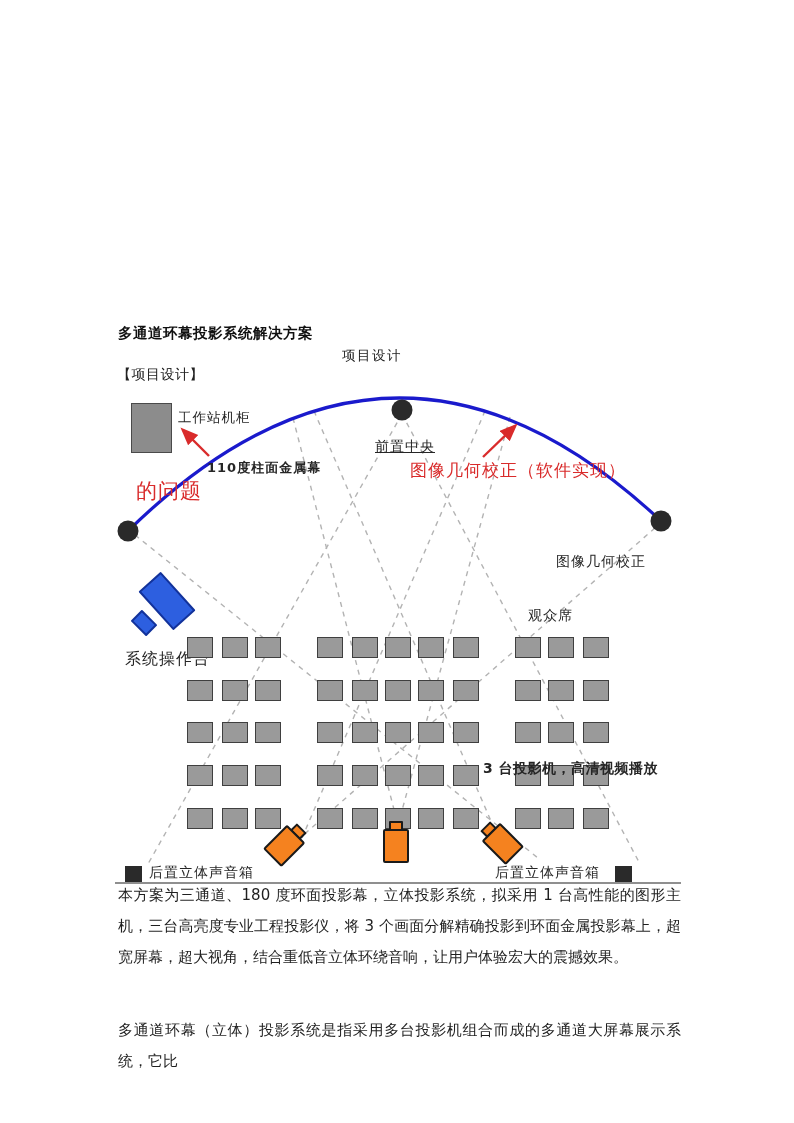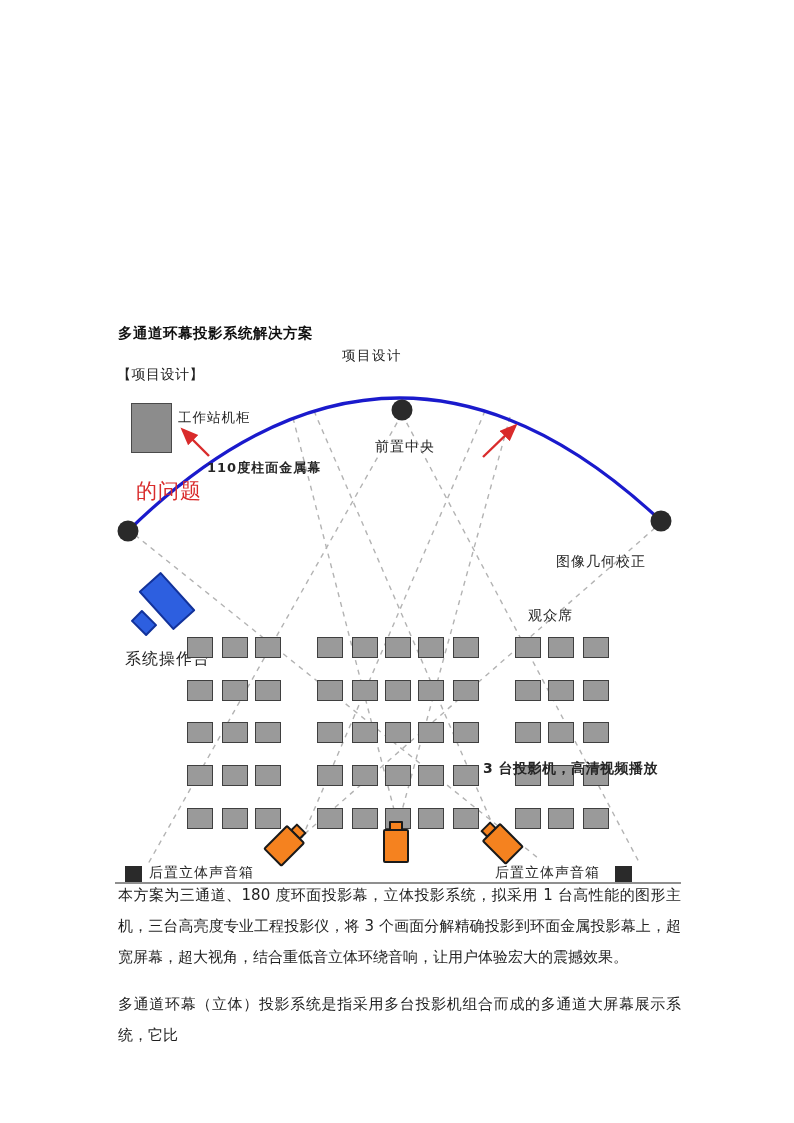--- a/index.html
+++ b/index.html
@@ -75,22 +75,23 @@
     <line class="red-arrow" x1="483" y1="457" x2="515" y2="426" marker-end="url(#redArrowHead)"></line>
   </svg>
 
   <div class="abs workstation-box"></div>
   <div class="lbl" style="left:178px;top:410px;">工作站机柜</div>
 
   <div class="red-note" style="left:136px;top:477px;font-size:21px;">的问题</div>
 
   <div class="lbl" style="left:207px;top:461px;font-weight:600;font-size:13px;">110度柱面金属幕</div>
 
-  <div class="lbl" style="left:375px;top:438px;font-size:14px;">前置中央</div>
+  <div class="lbl" style="left:375px;top:438px;font-size:14px;text-decoration:underline;">前置中央</div>
 
+  <div class="red-note" style="left:410px;top:459px;font-size:17px;">图像几何校正（软件实现）</div>
 
   <div class="lbl" style="left:556px;top:553px;font-size:14px;">图像几何校正</div>
   <div class="lbl" style="left:528px;top:607px;font-size:14px;">观众席</div>
 
   <div class="abs console-rect" style="left:141px;top:586px;width:52px;height:30px;transform:rotate(48deg);"></div>
   <div class="abs console-rect" style="left:133px;top:615px;width:22px;height:16px;transform:rotate(45deg);"></div>
   <div class="lbl" style="left:125px;top:650px;font-size:16px;">系统操作台</div>
 
   <div id="seats">
       <div class="seat" style="left: 187px; top: 637px; width: 26px; height: 21px;"></div>
@@ -166,15 +167,15 @@
   </div>
 
   <div class="abs speaker-square" style="left:125px;top:866px;"></div>
   <div class="lbl" style="left:149px;top:864px;font-size:14px;">后置立体声音箱</div>
   <div class="lbl" style="left:495px;top:864px;font-size:14px;">后置立体声音箱</div>
   <div class="abs speaker-square" style="left:615px;top:866px;"></div>
 
   <div class="abs hrule"></div>
 
   <div class="para" style="top:864px;margin-top:16px;">本方案为三通道、180 度环面投影幕，立体投影系统，拟采用 1 台高性能的图形主机，三台高亮度专业工程投影仪，将 3 个画面分解精确投影到环面金属投影幕上，超宽屏幕，超大视角，结合重低音立体环绕音响，让用户体验宏大的震撼效果。</div>
-  <div class="para" style="top:989px;font-family:Liberation Serif, serif;">多通道环幕（立体）投影系统是指采用多台投影机组合而成的多通道大屏幕展示系统，它比</div>
+  <div class="para" style="top:1015px;font-family:Liberation Serif, serif;">多通道环幕（立体）投影系统是指采用多台投影机组合而成的多通道大屏幕展示系统，它比</div>
 
 </div>
 
 </body></html>

